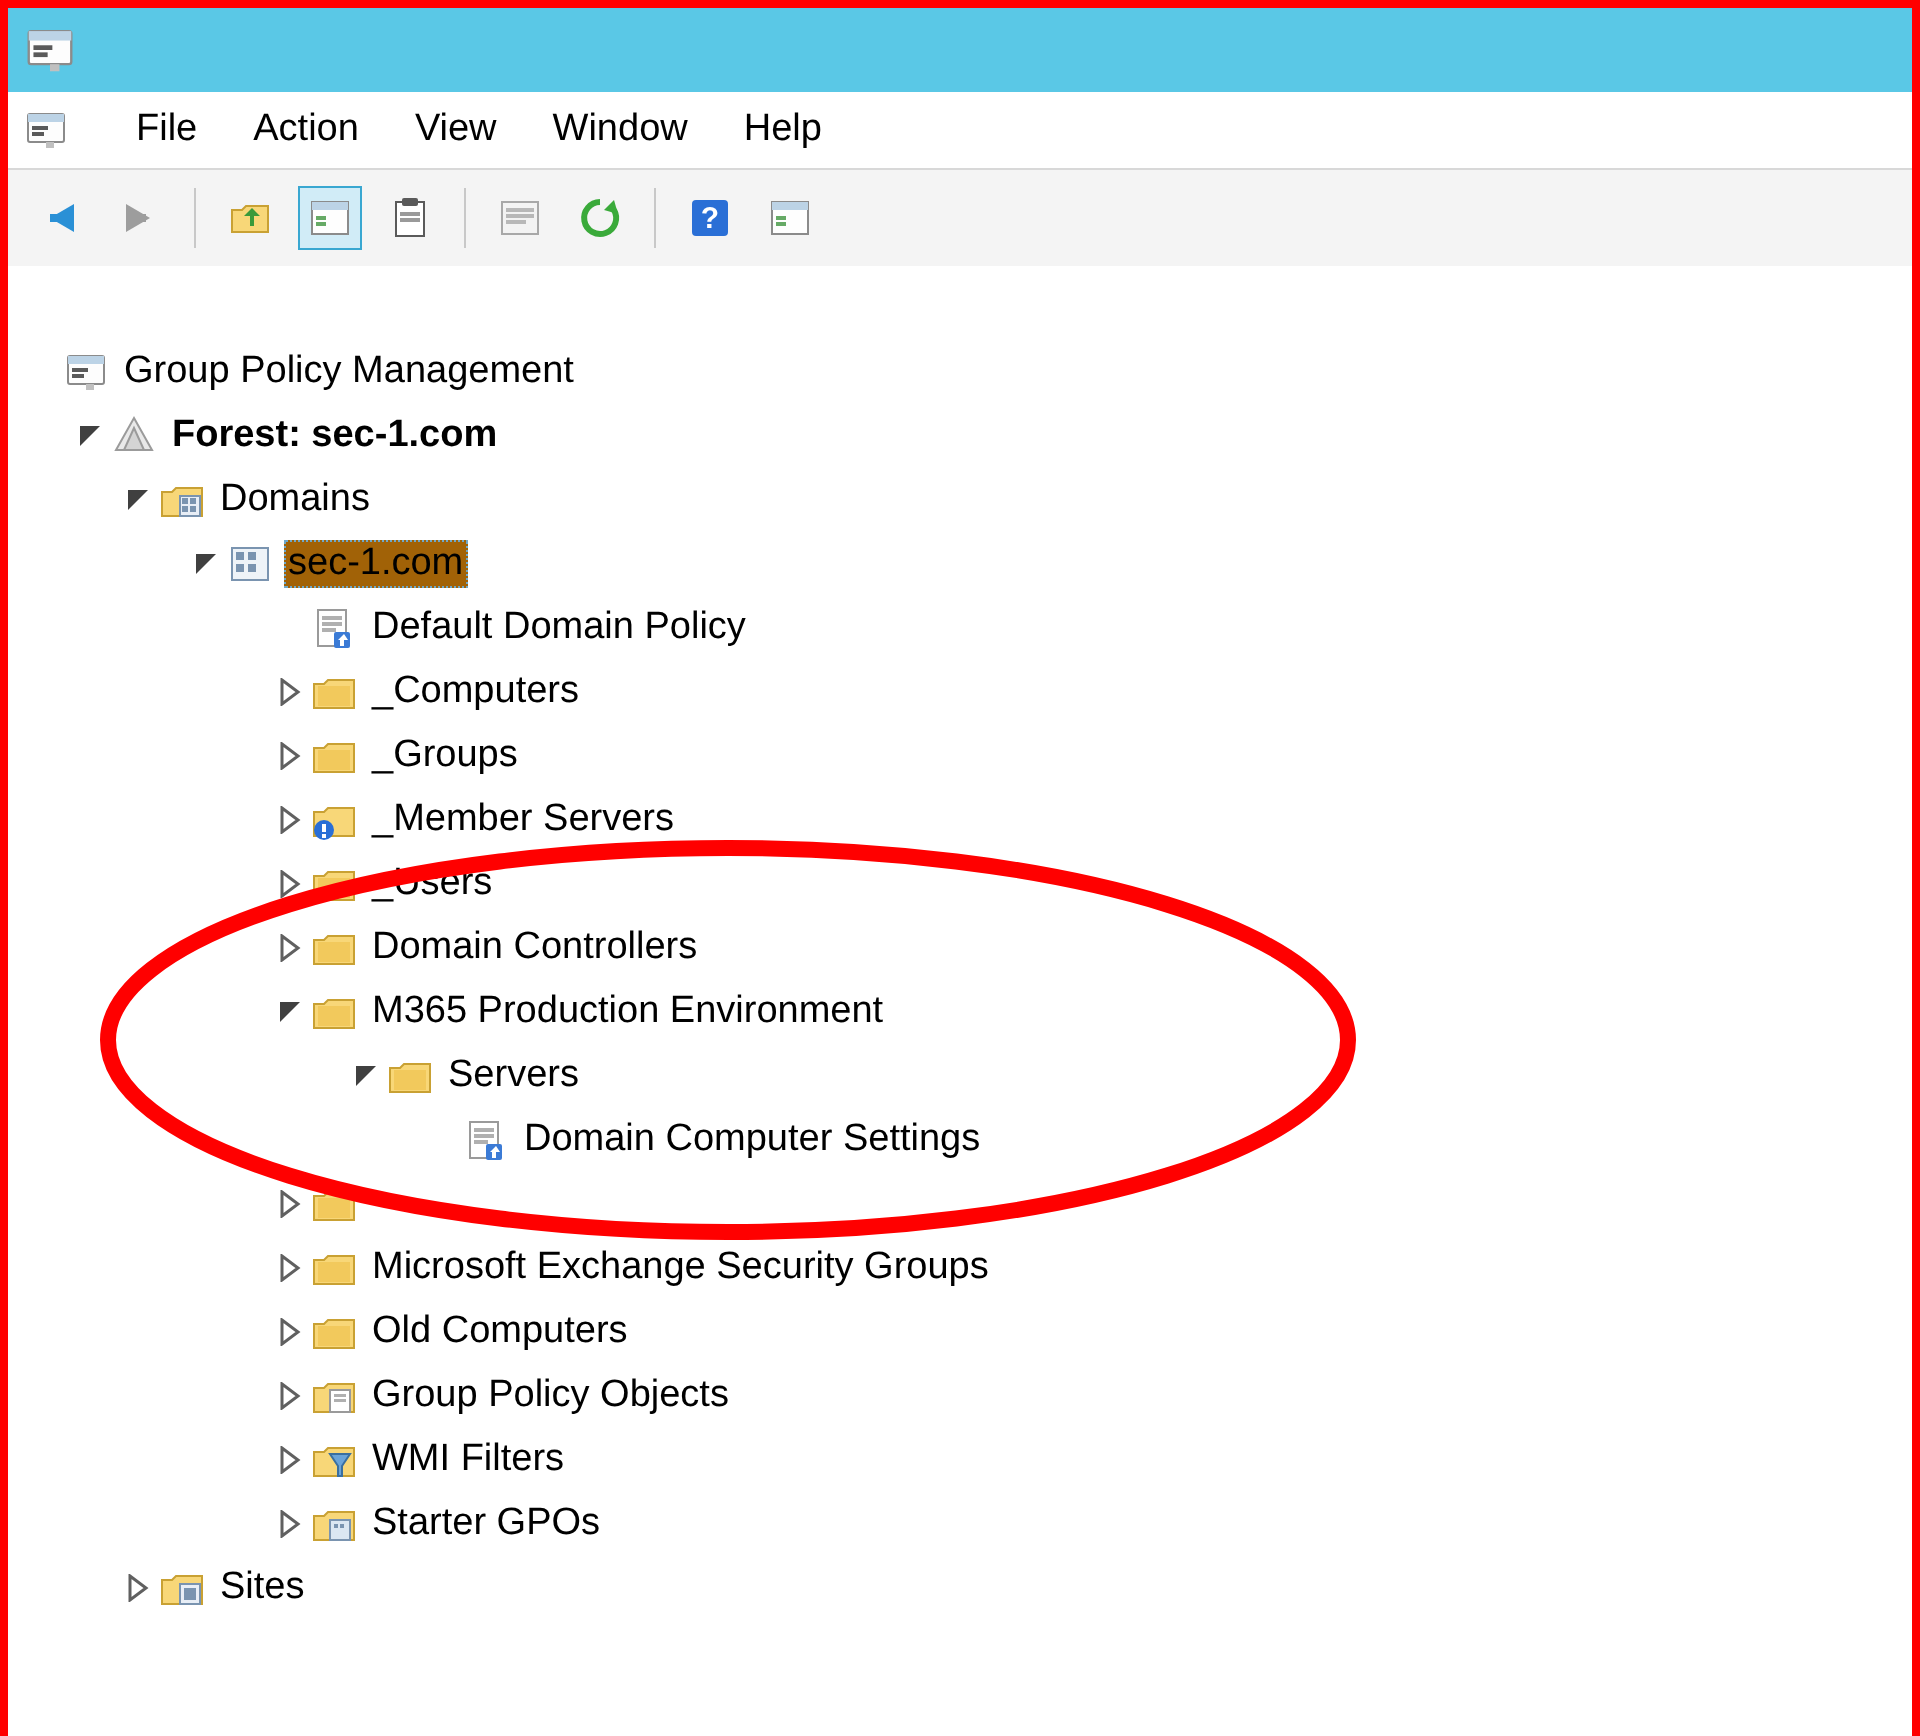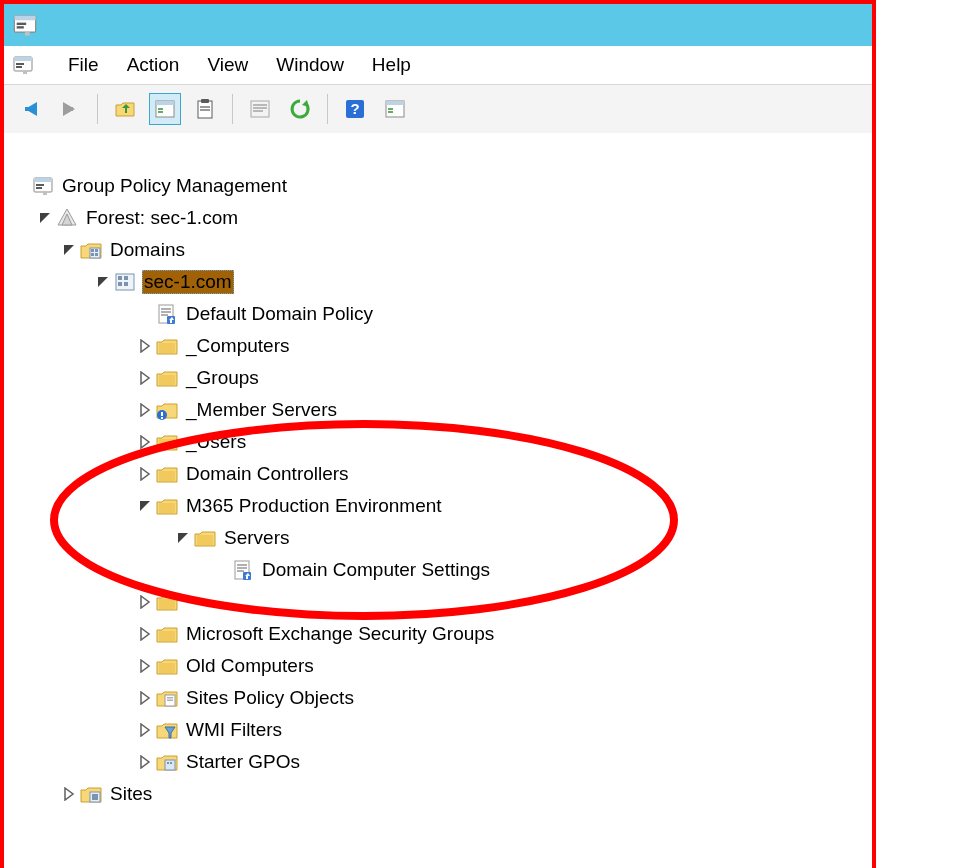--- a/index.html
+++ b/index.html
@@ -6,21 +6,21 @@
     margin: 0;
     padding: 0;
     width: 960px;
     height: 868px;
     font-family: "Segoe UI", Tahoma, sans-serif;
     font-size: 19px;
     color: #000;
     background: #fff;
   }
   .outer {
-    width: 876px;
+    width: 960px;
     height: 868px;
     box-sizing: border-box;
     border: 4px solid #ff0000;
   }
   .title-bar {
     height: 42px;
     background: #5ac8e6;
     display: flex;
     align-items: center;
     padding: 0 8px;
@@ -94,21 +94,21 @@
   }
   .tree-row .label {
     padding: 1px 2px;
   }
   .tree-row.selected .label {
     background: #a16207;
     border: 1px dotted #6fa8c9;
     padding: 0 1px;
   }
   .indent-0 { padding-left: 6px; margin-top: 28px; }
-  .indent-1 { padding-left: 30px; }
+  .indent-1 { padding-left: 30px; font-weight: bold; }
   .indent-2 { padding-left: 54px; }
   .indent-3 { padding-left: 88px; }
   .indent-4 { padding-left: 130px; }
   .indent-5 { padding-left: 168px; }
   .indent-6 { padding-left: 206px; }
 
   .overlay {
     position: absolute;
     pointer-events: none;
     left: 0; top: 0;
@@ -544,21 +544,21 @@
       <span class="toggle">
           <svg width="14" height="14" viewBox="0 0 14 14">
             <use href="#tg-closed"></use>
           </svg>
         </span>
       <span class="node-icon">
           <svg width="22" height="22" viewBox="0 0 22 22">
             <use href="#ic-gpofolder"></use>
           </svg>
         </span>
-      <span class="label">Sites Policy Objects</span>
+      <span class="label">Group Policy Objects</span>
     </div>
 
     <div class="tree-row indent-4">
       <span class="toggle">
           <svg width="14" height="14" viewBox="0 0 14 14">
             <use href="#tg-closed"></use>
           </svg>
         </span>
       <span class="node-icon">
           <svg width="22" height="22" viewBox="0 0 22 22">

